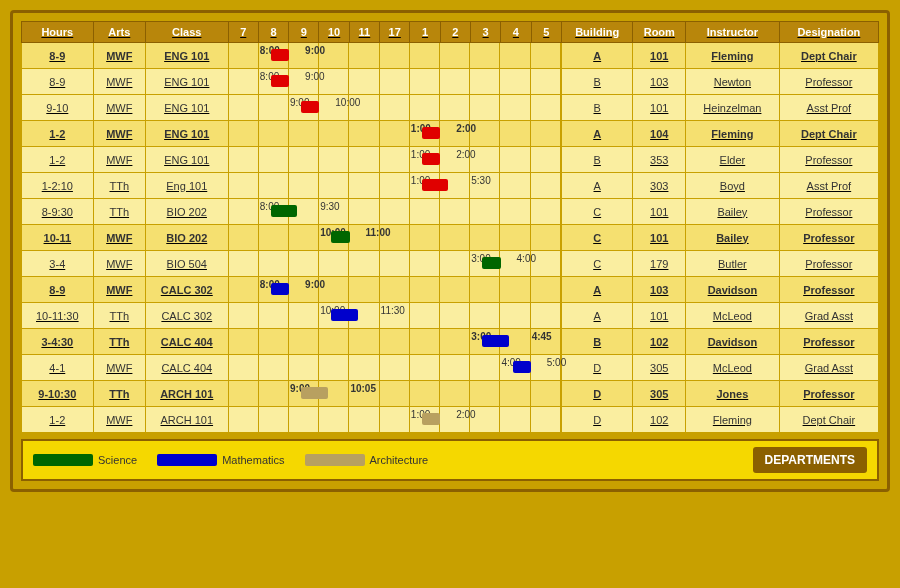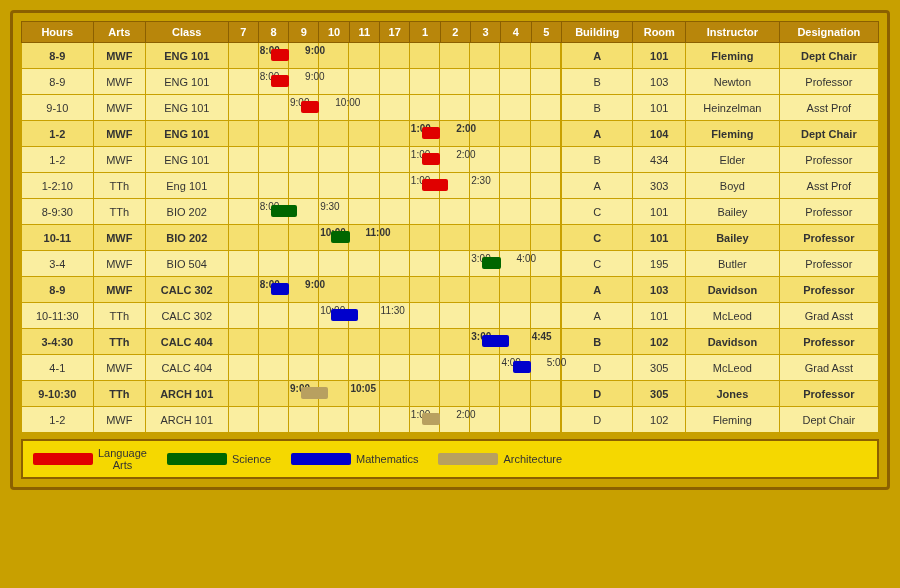--- a/index.html
+++ b/index.html
@@ -26,20 +26,21 @@
     }
     .title-box h1 {
       font-size: 22px;
       font-weight: bold;
       color: #5a3a00;
     }
     .main-table {
       width: 100%;
       border-collapse: collapse;
       background: #14532d;
+      text-decoration: underline;
     }
     .main-table th {
       background: #b8860b;
       color: #fff;
       font-weight: bold;
       border: 1px solid #8B6000;
       padding: 4px 3px;
       text-align: center;
       font-size: 11px;
     }
@@ -279,21 +280,21 @@
               <div style="flex: 1 1 0%; border-right: 1px solid rgb(200, 160, 0); height: 100%;"></div>
               <div style="flex: 1 1 0%; border-right: 1px solid rgb(200, 160, 0); height: 100%;"></div>
               <div style="flex: 1 1 0%; border-right: 1px solid rgb(200, 160, 0); height: 100%;"></div>
               <div style="flex: 1 1 0%; border-right: 1px solid rgb(200, 160, 0); height: 100%;"></div>
             </div>
             <div style="position: absolute; left: 54.5455%; top: 2px; font-size: 10px; color: rgb(51, 51, 51); white-space: nowrap; z-index: 2; padding-left: 1px;">1:00</div>
             <div style="position: absolute; left: 58.1818%; top: 6px; width: 5.5%; height: 12px; background: rgb(224, 0, 0); border-radius: 2px; z-index: 2;"></div>
             <div style="position: absolute; left: 68.1818%; top: 2px; font-size: 10px; color: rgb(51, 51, 51); white-space: nowrap; z-index: 2; padding-left: 1px;">2:00</div>
           </td>
           <td>B</td>
-          <td>434</td>
+          <td>353</td>
           <td>Elder</td>
           <td>Professor</td>
         </tr>
         <tr class="row-normal">
           <td>1-2:10</td>
           <td>TTh</td>
           <td>Eng 101</td>
           <td colspan="11" style="position: relative; padding: 0px; height: 26px;">
             <div style="position: absolute; inset: 0px; display: flex;">
               <div style="flex: 1 1 0%; border-right: 1px solid rgb(200, 160, 0); height: 100%;"></div>
@@ -303,21 +304,21 @@
               <div style="flex: 1 1 0%; border-right: 1px solid rgb(200, 160, 0); height: 100%;"></div>
               <div style="flex: 1 1 0%; border-right: 1px solid rgb(200, 160, 0); height: 100%;"></div>
               <div style="flex: 1 1 0%; border-right: 1px solid rgb(200, 160, 0); height: 100%;"></div>
               <div style="flex: 1 1 0%; border-right: 1px solid rgb(200, 160, 0); height: 100%;"></div>
               <div style="flex: 1 1 0%; border-right: 1px solid rgb(200, 160, 0); height: 100%;"></div>
               <div style="flex: 1 1 0%; border-right: 1px solid rgb(200, 160, 0); height: 100%;"></div>
               <div style="flex: 1 1 0%; border-right: 1px solid rgb(200, 160, 0); height: 100%;"></div>
             </div>
             <div style="position: absolute; left: 54.5455%; top: 2px; font-size: 10px; color: rgb(51, 51, 51); white-space: nowrap; z-index: 2; padding-left: 1px;">1:00</div>
             <div style="position: absolute; left: 58.1818%; top: 6px; width: 8%; height: 12px; background: rgb(224, 0, 0); border-radius: 2px; z-index: 2;"></div>
-            <div style="position: absolute; left: 72.7273%; top: 2px; font-size: 10px; color: rgb(51, 51, 51); white-space: nowrap; z-index: 2; padding-left: 1px;">2:30</div>
+            <div style="position: absolute; left: 72.7273%; top: 2px; font-size: 10px; color: rgb(51, 51, 51); white-space: nowrap; z-index: 2; padding-left: 1px;">5:30</div>
           </td>
           <td>A</td>
           <td>303</td>
           <td>Boyd</td>
           <td>Asst Prof</td>
         </tr>
         <tr class="row-normal">
           <td>8-9:30</td>
           <td>TTh</td>
           <td>BIO 202</td>
@@ -387,21 +388,21 @@
               <div style="flex: 1 1 0%; border-right: 1px solid rgb(200, 160, 0); height: 100%;"></div>
               <div style="flex: 1 1 0%; border-right: 1px solid rgb(200, 160, 0); height: 100%;"></div>
               <div style="flex: 1 1 0%; border-right: 1px solid rgb(200, 160, 0); height: 100%;"></div>
               <div style="flex: 1 1 0%; border-right: 1px solid rgb(200, 160, 0); height: 100%;"></div>
             </div>
             <div style="position: absolute; left: 72.7273%; top: 2px; font-size: 10px; color: rgb(51, 51, 51); white-space: nowrap; z-index: 2; padding-left: 1px;">3:00</div>
             <div style="position: absolute; left: 76.3636%; top: 6px; width: 5.5%; height: 12px; background: rgb(0, 102, 0); border-radius: 2px; z-index: 2;"></div>
             <div style="position: absolute; left: 86.3636%; top: 2px; font-size: 10px; color: rgb(51, 51, 51); white-space: nowrap; z-index: 2; padding-left: 1px;">4:00</div>
           </td>
           <td>C</td>
-          <td>195</td>
+          <td>179</td>
           <td>Butler</td>
           <td>Professor</td>
         </tr>
         <tr class="row-highlight">
           <td>8-9</td>
           <td>MWF</td>
           <td>CALC 302</td>
           <td colspan="11" style="position: relative; padding: 0px; height: 26px;">
             <div style="position: absolute; inset: 0px; display: flex;">
               <div style="flex: 1 1 0%; border-right: 1px solid rgb(200, 160, 0); height: 100%;"></div>
@@ -557,30 +558,27 @@
           </td>
           <td>D</td>
           <td>102</td>
           <td>Fleming</td>
           <td>Dept Chair</td>
         </tr>
       </tbody>
   </table>
 
   <div class="legend-area">
-    <div class="legend-item">
-      <div class="legend-bar bar-red"></div>
-      <div class="legend-label">Language<br>Arts</div>
-    </div>
     <div class="legend-item">
       <div class="legend-bar bar-green"></div>
       <div class="legend-label">Science</div>
     </div>
     <div class="legend-item">
       <div class="legend-bar bar-blue"></div>
       <div class="legend-label">Mathematics</div>
     </div>
     <div class="legend-item">
       <div class="legend-bar bar-tan"></div>
       <div class="legend-label">Architecture</div>
     </div>
+    <div class="dept-badge">DEPARTMENTS</div>
   </div>
 </div>
 
 </body></html>

